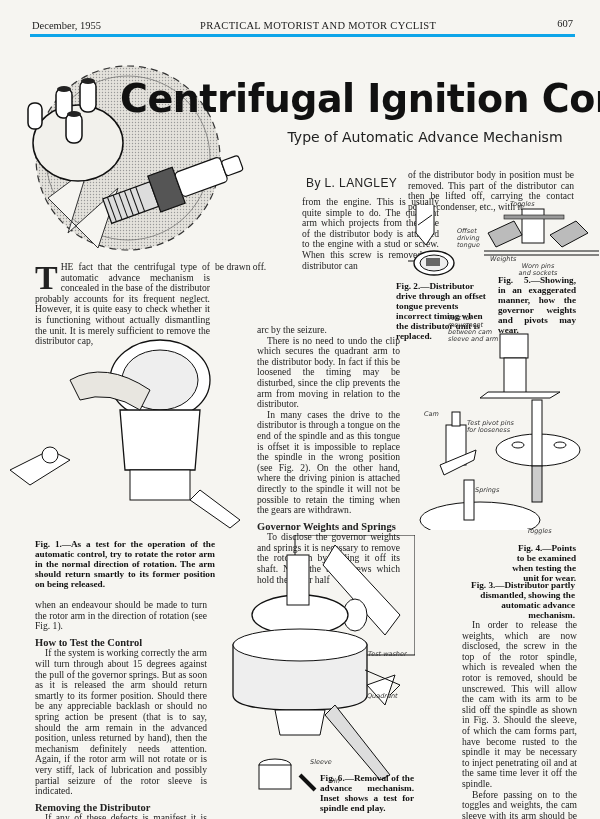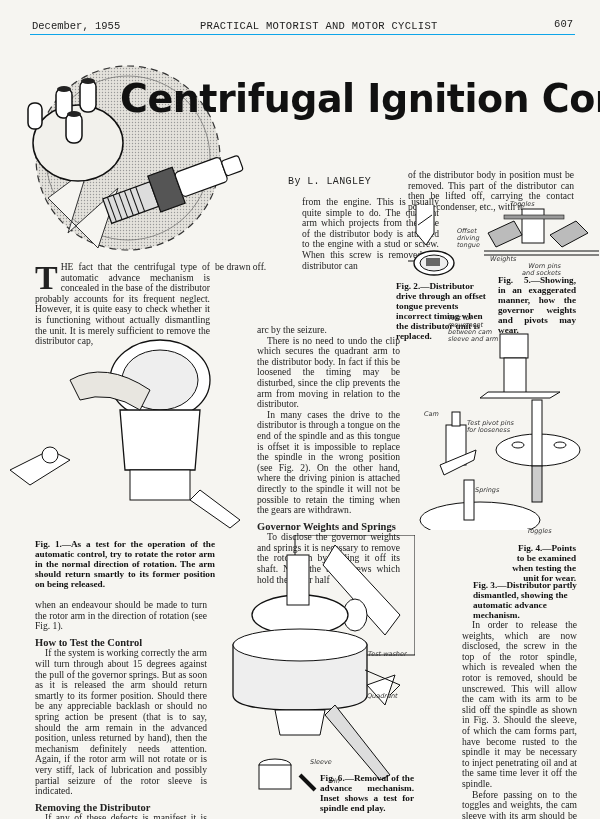--- a/index.html
+++ b/index.html
@@ -1,24 +1,24 @@
 <!DOCTYPE html>
 <html><head>
 <meta charset="utf-8">
 <style>
   html,body{margin:0;padding:0;background:#f6f5f1;}
   body{width:600px;height:819px;position:relative;overflow:hidden;font-family:"Liberation Serif","DejaVu Serif",serif;color:#1a1a1a;}
   .abs{position:absolute;}
-  .hdr{top:18px;left:30px;width:545px;height:16px;border-bottom:1px solid #0ea5e9;font-family:Liberation Mono, monospace;font-size:10.5px;color:#222;}
+  .hdr{top:18px;left:30px;width:545px;height:16px;border-bottom:3px solid #0ea5e9;font-family:Liberation Serif, serif;font-size:10.5px;color:#222;}
   .hdr .date{position:absolute;left:2px;top:2px;}
   .hdr .mag{position:absolute;left:170px;top:2px;letter-spacing:0.3px;}
   .hdr .page{position:absolute;right:2px;top:0px;}
   .title{top:76px;left:120px;font-family:"DejaVu Sans","Liberation Sans",sans-serif;font-weight:bold;font-size:38px;letter-spacing:-0.5px;color:#111;transform:scaleY(1.05);white-space:nowrap;}
   .subtitle{top:128px;left:255px;width:340px;text-align:center;font-family:"DejaVu Sans","Liberation Sans",sans-serif;font-size:14px;line-height:19px;color:#222;}
-  .byline{top:176px;left:288px;font-family:Liberation Mono, monospace;font-size:10px;color:#222;letter-spacing:0.4px;}
+  .byline{top:176px;left:306px;font-family:Liberation Sans, sans-serif;font-size:12px;color:#222;letter-spacing:0.4px;}
   .col{font-size:9.6px;line-height:10.6px;text-align:justify;color:#222;}
   .col p{margin:0;text-indent:10px;}
   .col p.noind{text-indent:0;}
   .col h3{margin:6px 0 0 0;font-size:10.5px;font-weight:bold;text-indent:0;}
   .cap{font-size:9.2px;line-height:10px;font-weight:bold;text-align:justify;color:#111;}
   .lbl{font-family:"DejaVu Sans","Liberation Sans",sans-serif;font-style:italic;font-size:6.5px;color:#333;position:absolute;}
   .dropcap{float:left;font-size:34px;line-height:28px;margin:2px 3px 0 0;font-weight:bold;}
   svg{position:absolute;}
 </style>
 </head>
@@ -59,20 +59,21 @@
     <line x1="124" y1="118" x2="124" y2="144" stroke="#111"></line>
       <line x1="130" y1="118" x2="130" y2="144" stroke="#111"></line>
     <rect x="145" y="112" width="26" height="38" fill="#555" stroke="#111" stroke-width="1.2"></rect>
     <rect x="171" y="118" width="48" height="26" rx="4" fill="#fff" stroke="#111" stroke-width="1.2"></rect>
     <rect x="219" y="123" width="18" height="16" rx="3" fill="#fff" stroke="#111" stroke-width="1.2"></rect>
   </g>
 </svg>
 
 <div class="abs title">Centrifugal Ignition Control</div>
 <div class="abs subtitle">
+  <div>Type of Automatic Advance Mechanism</div>
 </div>
 <div class="abs byline">By L. LANGLEY</div>
 
 <div class="abs col" style="left:35px;top:262px;width:175px;">
   <span class="dropcap">T</span>
   <span>HE fact that the centrifugal type of automatic advance mechanism is concealed in the base of the distributor probably accounts for its frequent neglect. However, it is quite easy to check whether it is functioning without actually dismantling the unit. It is merely sufficient to remove the distributor cap,</span>
 </div>
 
 <div class="abs col" style="left:263px;top:197px;width:137px;margin-left:39px;">
   <p class="noind">from the engine. This is usually quite simple to do. The quadrant arm which projects from the base of the distributor body is attached to the engine with a stud or screw. When this screw is removed the distributor can</p>
@@ -105,21 +106,21 @@
 <svg style="left:484px;top:205px" width="115" height="62" viewBox="0 0 115 62">
   <rect x="38" y="4" width="22" height="34" fill="#fff" stroke="#111"></rect>
   <path d="M4 28 L30 16 L38 30 L12 42 Z" fill="#bbb" stroke="#111"></path>
   <path d="M66 30 L92 16 L104 28 L78 42 Z" fill="#bbb" stroke="#111"></path>
   <line x1="0" y1="46" x2="115" y2="46" stroke="#111"></line>
   <line x1="0" y1="50" x2="115" y2="50" stroke="#111"></line>
   <rect x="20" y="10" width="60" height="4" fill="#999" stroke="#111" stroke-width="0.6"></rect>
 </svg>
 <div class="lbl" style="left:510px;top:200px;">Toggles</div>
 <div class="lbl" style="left:490px;top:255px;">Weights</div>
-<div class="lbl" style="left:515px;top:263px;width:46px;line-height:7px;text-align:right;">Worn pins and sockets</div>
+<div class="lbl" style="left:515px;top:263px;width:46px;line-height:7px;text-align:center;">Worn pins and sockets</div>
 
 <div class="abs cap" style="left:396px;top:281px;width:94px;text-align:left;">Fig. 2.—Distributor drive through an offset tongue prevents incorrect timing when the distributor unit is replaced.</div>
 
 <div class="abs cap" style="left:498px;top:275px;width:78px;">Fig. 5.—Showing, in an exaggerated manner, how the governor weights and pivots may wear.</div>
 
 <svg style="left:410px;top:330px" width="180" height="200" viewBox="0 0 180 200">
 
   <rect x="90" y="4" width="28" height="24" fill="#fff" stroke="#111"></rect>
   <rect x="94" y="28" width="22" height="36" fill="#fff" stroke="#111"></rect>
   <path d="M70 68 L140 68 L150 62 L78 62 Z" fill="#fff" stroke="#111"></path>
@@ -138,21 +139,21 @@
   <rect x="54" y="150" width="10" height="40" fill="#fff" stroke="#111"></rect>
 </svg>
 <div class="lbl" style="left:448px;top:315px;width:52px;line-height:7px;">Test for movement between cam sleeve and arm</div>
 <div class="lbl" style="left:424px;top:410px;">Cam</div>
 <div class="lbl" style="left:467px;top:420px;width:52px;line-height:7px;">Test pivot pins for looseness</div>
 <div class="lbl" style="left:475px;top:486px;">Springs</div>
 <div class="lbl" style="left:527px;top:527px;">Toggles</div>
 
 <div class="abs cap" style="left:510px;top:543px;width:66px;text-align:right;">Fig. 4.—Points to be examined when testing the unit for wear.</div>
 
-<div class="abs cap" style="left:473px;top:580px;width:112px;text-align:left;">Fig. 3.—Distributor partly dismantled, showing the automatic advance mechanism.</div>
+<div class="abs cap" style="left:463px;top:580px;width:112px;text-align:right;">Fig. 3.—Distributor partly dismantled, showing the automatic advance mechanism.</div>
 
 <svg style="left:10px;top:320px" width="240" height="210" viewBox="0 0 240 210">
   <ellipse cx="150" cy="60" rx="50" ry="40" fill="#fff" stroke="#111" stroke-width="1.3"></ellipse>
   <ellipse cx="150" cy="60" rx="38" ry="30" fill="#eee" stroke="#111"></ellipse>
   <path d="M110 90 L190 90 L185 150 L115 150 Z" fill="#fff" stroke="#111" stroke-width="1.3"></path>
   <path d="M60 60 Q95 40 140 70 L130 90 Q100 70 70 80 Z" fill="#e8e6e0" stroke="#111"></path>
   <rect x="120" y="150" width="60" height="30" fill="#fff" stroke="#111"></rect>
   <path d="M0 150 L40 130 L60 140 L20 165 Z" fill="#fff" stroke="#111"></path>
   <path d="M190 170 L230 200 L220 208 L180 180 Z" fill="#fff" stroke="#111"></path>
   <circle cx="40" cy="135" r="8" fill="#fff" stroke="#111"></circle>

